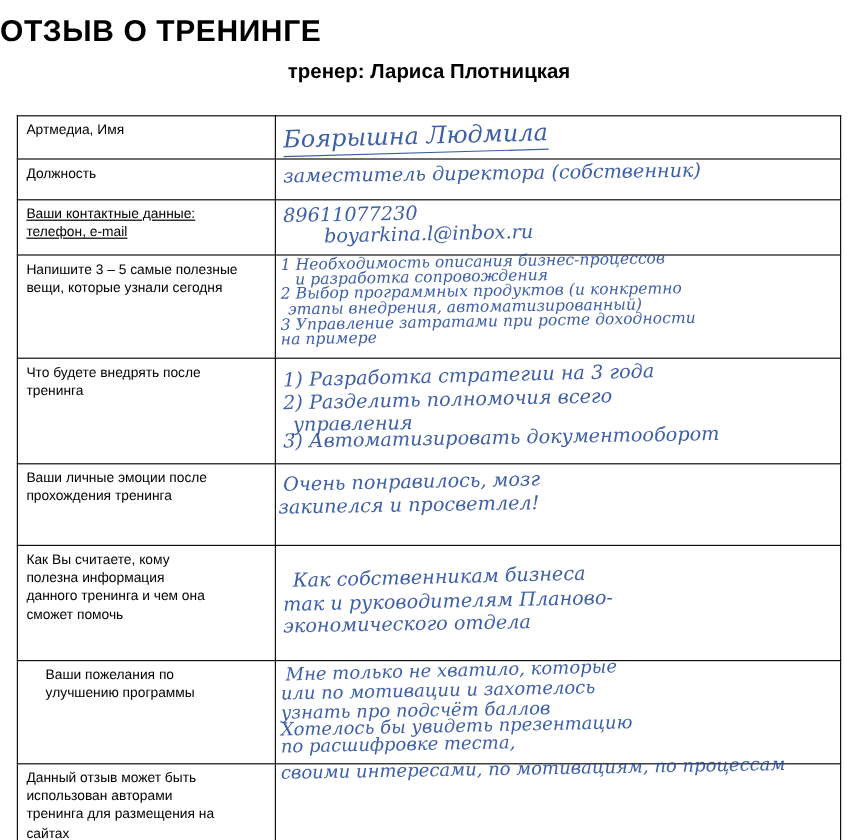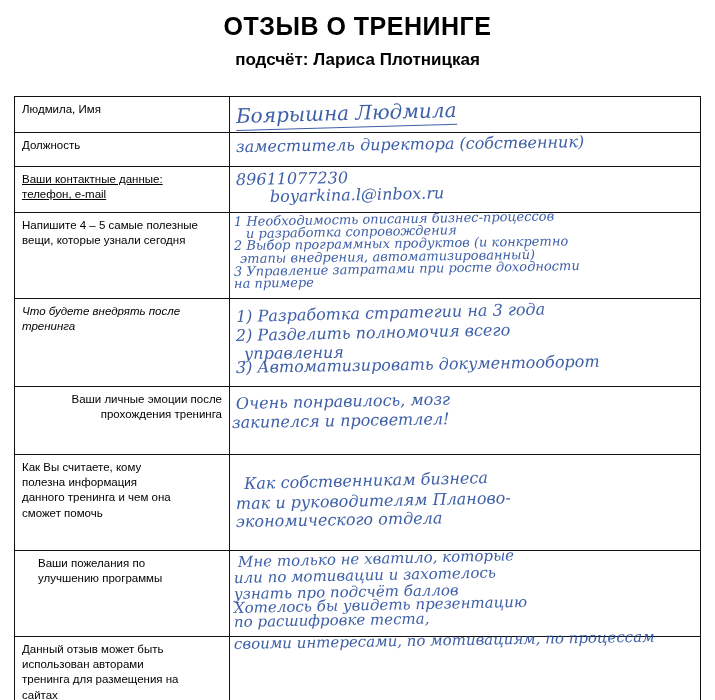--- a/index.html
+++ b/index.html
@@ -14,21 +14,20 @@
     color: #000000;
     overflow: hidden;
   }
   .page {
     position: relative;
     width: 715px;
     height: 700px;
     box-sizing: border-box;
   }
   .title {
-    text-align: center;
     font-size: 25px;
     font-weight: bold;
     letter-spacing: 0.5px;
     margin: 13px 0 0 0;
     line-height: 1.1;
   }
   .subtitle {
     text-align: center;
     font-size: 17px;
     font-weight: bold;
@@ -88,28 +87,28 @@
   .last-label {
     padding: 5px 7px 4px 7px;
   }
 </style>
 </head>
 <body>
 
 <div class="page">
 
   <div class="title">ОТЗЫВ О ТРЕНИНГЕ</div>
-  <div class="subtitle">подсчёт: Лариса Плотницкая</div>
+  <div class="subtitle">тренер: Лариса Плотницкая</div>
 
   <div class="table-wrap">
     <table class="form">
       <tbody>
 
         <tr>
-          <td class="label" style="height:26px;">Людмила, Имя</td>
+          <td class="label" style="height:26px;">Артмедиа, Имя</td>
           <td class="answer">
             <span class="hw u" style="left:6px; top:6px; font-size:20px; transform:rotate(-1.6deg);">Боярышна Людмила</span>
           </td>
         </tr>
 
 
         <tr>
           <td class="label" style="height:24px;">Должность</td>
           <td class="answer">
             <span class="hw" style="left:6px; top:3px; font-size:16px; transform:rotate(-0.8deg);">заместитель директора (собственник)</span>
@@ -120,45 +119,45 @@
           <td class="label" style="height:36px;text-decoration:underline;">
             Ваши контактные данные:<br>телефон, e-mail
           </td>
           <td class="answer">
             <span class="hw" style="left:6px; top:2px; font-size:16px; transform:rotate(-1deg);">89611077230</span>
             <span class="hw" style="left:40px; top:19px; font-size:16px; transform:rotate(-1.2deg);">boyarkina.l@inbox.ru</span>
           </td>
         </tr>
 
         <tr>
-          <td class="label" style="height:76px;">Напишите 4 – 5 самые полезные вещи, которые узнали сегодня</td>
+          <td class="label" style="height:76px;">Напишите 3 – 5 самые полезные вещи, которые узнали сегодня</td>
           <td class="answer">
             <span class="hw" style="left:4px; top:0px; font-size:13px; transform:rotate(-1deg);">1 Необходимость описания бизнес-процессов</span>
             <span class="hw" style="left:16px; top:12px; font-size:13px; transform:rotate(-1deg);">и разработка сопровождения</span>
             <span class="hw" style="left:4px; top:24px; font-size:13px; transform:rotate(-0.8deg);">2 Выбор программных продуктов (и конкретно</span>
             <span class="hw" style="left:10px; top:37px; font-size:13px; transform:rotate(-0.8deg);">этапы внедрения, автоматизированный)</span>
             <span class="hw" style="left:4px; top:50px; font-size:13px; transform:rotate(-1deg);">3 Управление затратами при росте доходности</span>
             <span class="hw" style="left:4px; top:62px; font-size:13px; transform:rotate(-1deg);">на примере</span>
           </td>
         </tr>
 
         <tr>
-          <td class="label" style="height:78px;font-style:italic;">
+          <td class="label" style="height:78px;">
             Что будете внедрять после<br>тренинга
           </td>
           <td class="answer">
             <span class="hw" style="left:6px; top:7px; font-size:16px; transform:rotate(-1.4deg);">1) Разработка стратегии на 3 года</span>
             <span class="hw" style="left:6px; top:26px; font-size:16px; transform:rotate(-1.2deg);">2) Разделить полномочия всего</span>
             <span class="hw" style="left:14px; top:44px; font-size:16px; transform:rotate(-0.8deg);">управления</span>
             <span class="hw" style="left:6px; top:58px; font-size:16px; transform:rotate(-1deg);">3) Автоматизировать документооборот</span>
           </td>
         </tr>
 
         <tr>
-          <td class="label" style="height:58px;text-align:right;">
+          <td class="label" style="height:58px;">
             Ваши личные эмоции после<br>прохождения тренинга
           </td>
           <td class="answer">
             <span class="hw" style="left:6px; top:6px; font-size:16px; transform:rotate(-1.2deg);">Очень понравилось, мозг</span>
             <span class="hw" style="left:2px; top:25px; font-size:16px; transform:rotate(-1deg);">закипелся и просветлел!</span>
           </td>
         </tr>
 
         <tr>
           <td class="label" style="height:86px;margin-left:27px;">

